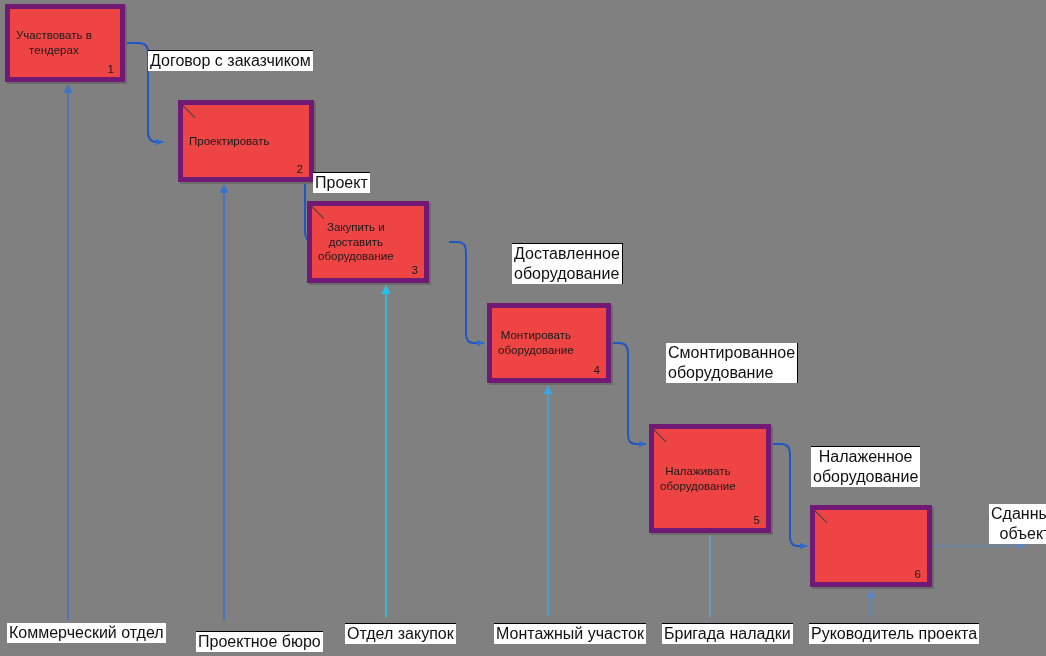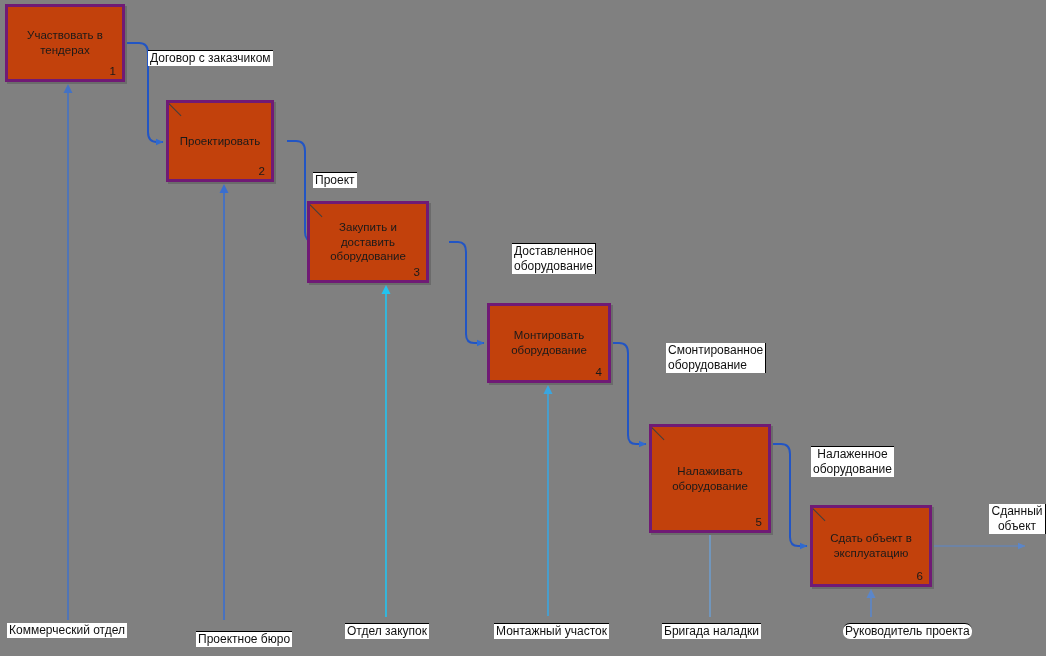--- a/index.html
+++ b/index.html
@@ -20,26 +20,25 @@
   svg.arrows {
     position: absolute;
     left: 0; top: 0;
     width: 1046px;
     height: 656px;
     pointer-events: none;
   }
   
   .abox {
     position: absolute;
-    background: #c2410c;
-    border: 3px solid #701a75;
+    background: #ef4444;
+    border: 5px solid #701a75;
     box-shadow: 2px 2px 0 0 #6b6b6b;
     display: flex;
     align-items: center;
-    justify-content: center;
   }
   .abox .title {
     text-align: center;
     font-size: 11.5px;
     color: #1a1a1a;
     line-height: 1.28;
     padding: 0 6px;
     white-space: pre-line;
   }
   .abox .num {
@@ -62,21 +61,21 @@
     width: 19px; height: 1px;
     background: #3f3f3f;
     transform: rotate(45deg);
     transform-origin: 0 0;
   }
   
   .lbl {
     position: absolute;
     background: #ffffff;
     color: #111111;
-    font-size: 12px;
+    font-size: 16px;
     line-height: 1.25;
     padding: 0px 2px;
     white-space: pre-line;
     text-align: center;
   }
   .lbl.topline { border-top: 1.5px solid #000; }
   .lbl.rightline { border-right: 1.5px solid #000; margin-left: 40px; }
   .lbl.left { text-align: left; }
 </style>
 </head>
@@ -128,21 +127,21 @@
         </g>
       </g>
   </svg>
 
   <div id="boxes">
       <div class="abox" style="left: 5px; top: 4px; width: 120px; height: 78px;">
         <div class="title">Участвовать в
 тендерах</div>
         <span class="num">1</span>
       </div>
-      <div class="abox" style="left: 166px; top: 100px; width: 108px; height: 82px;">
+      <div class="abox" style="left: 178px; top: 100px; width: 136px; height: 82px;">
         <span class="corner"></span>
         <div class="title">Проектировать</div>
         <span class="num">2</span>
       </div>
       <div class="abox" style="left: 307px; top: 201px; width: 122px; height: 82px;">
         <span class="corner"></span>
         <div class="title">Закупить и
 доставить
 оборудование</div>
         <span class="num">3</span>
@@ -153,38 +152,36 @@
         <span class="num">4</span>
       </div>
       <div class="abox" style="left: 649px; top: 424px; width: 122px; height: 109px;">
         <span class="corner"></span>
         <div class="title">Налаживать
 оборудование</div>
         <span class="num">5</span>
       </div>
       <div class="abox" style="left: 810px; top: 505px; width: 122px; height: 82px;">
         <span class="corner"></span>
-        <div class="title">Сдать объект в
-эксплуатацию</div>
         <span class="num">6</span>
       </div>
     </div>
   <div id="flabels">
       <div class="lbl topline" style="left: 148px; top: 50px;">Договор с заказчиком</div>
       <div class="lbl topline" style="left: 313px; top: 148px; margin-top: 24px;">Проект</div>
       <div class="lbl topline rightline left" style="left: 472px; top: 243px;">Доставленное
 оборудование</div>
       <div class="lbl rightline left" style="left: 626px; top: 343px;">Смонтированное
 оборудование</div>
       <div class="lbl topline" style="left: 805px; top: 446px; margin-left: 6px;">Налаженное
 оборудование</div>
       <div class="lbl rightline" style="left: 949px; top: 504px;">Сданный объект</div>
     </div>
   <div id="mlabels">
       <div class="lbl " style="left: 7px; top: 623px;">Коммерческий отдел</div>
       <div class="lbl topline" style="left: 180px; top: 631px; margin-left: 16px;">Проектное бюро</div>
       <div class="lbl topline" style="left: 345px; top: 623px;">Отдел закупок</div>
       <div class="lbl topline" style="left: 494px; top: 623px;">Монтажный участок</div>
       <div class="lbl topline" style="left: 662px; top: 623px;">Бригада наладки</div>
-      <div class="lbl topline" style="left: 843px; top: 623px; border-radius: 7px;">Руководитель проекта</div>
+      <div class="lbl topline" style="left: 809px; top: 623px;">Руководитель проекта</div>
     </div>
 
 </div>
 
 </body></html>

